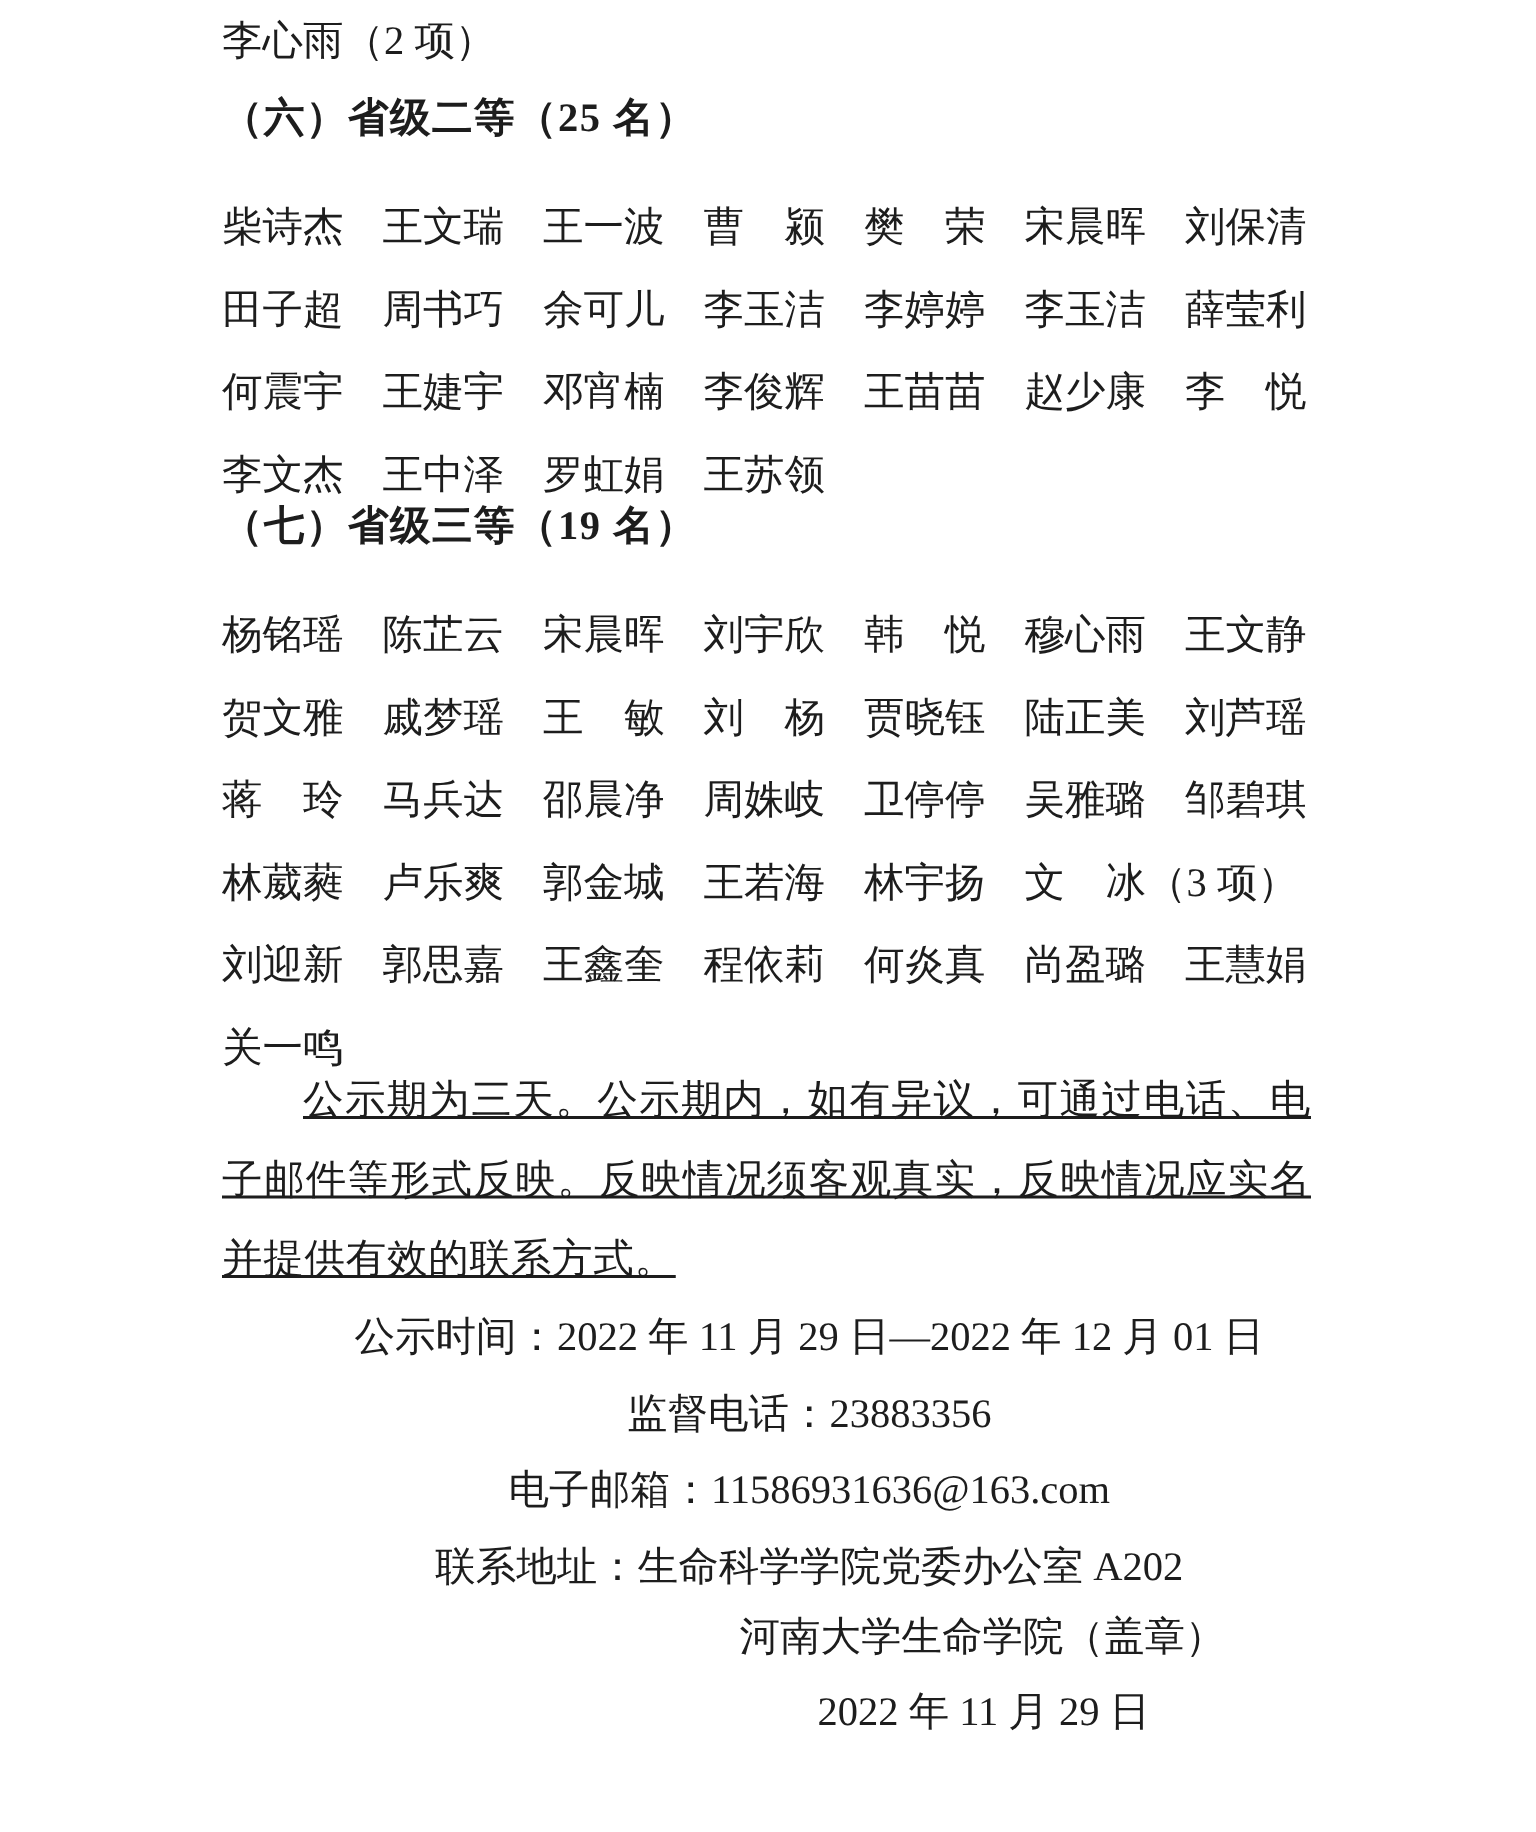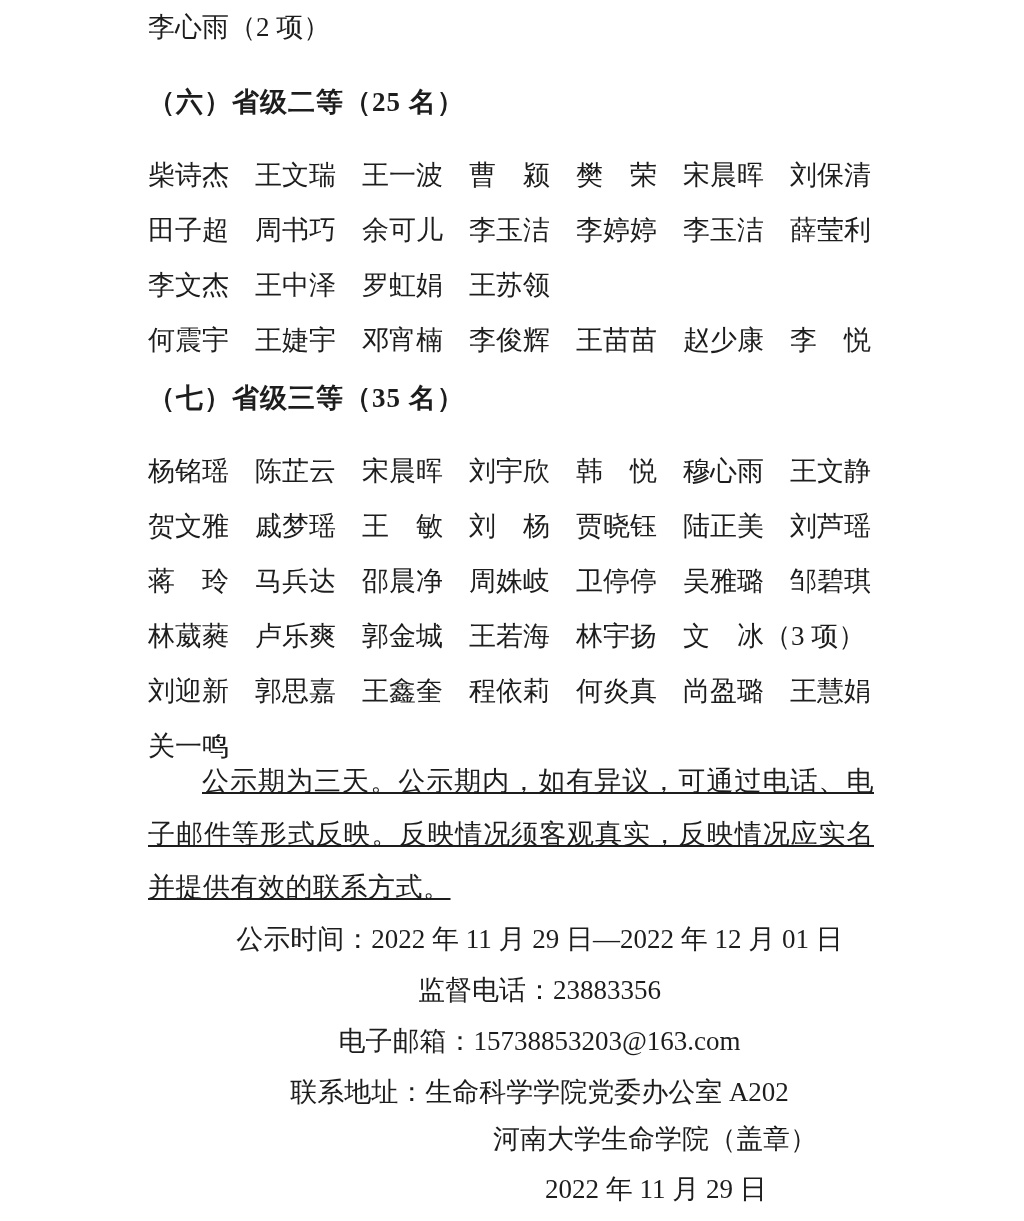--- a/index.html
+++ b/index.html
@@ -18,21 +18,21 @@
   .doc {
     padding: 6px 150px 0 148px;
   }
   .name-line {
     height: 42px;
     line-height: 42px;
     white-space: pre;
   }
   .section-heading {
     font-weight: bold;
-    margin-top: 32px;
+    margin-top: 8px;
     height: 44px;
     line-height: 44px;
     letter-spacing: 1px;
     white-space: pre;
   }
   .name-row {
     display: flex;
     height: 55px;
     align-items: center;
   }
@@ -91,35 +91,35 @@
       <div class="name-row">
         <span class="name-cell">田子超</span>
         <span class="name-cell">周书巧</span>
         <span class="name-cell">余可儿</span>
         <span class="name-cell">李玉洁</span>
         <span class="name-cell">李婷婷</span>
         <span class="name-cell">李玉洁</span>
         <span class="name-cell">薛莹利</span>
       </div>
       <div class="name-row">
-        <span class="name-cell">李文杰</span>
-        <span class="name-cell">王中泽</span>
-        <span class="name-cell">罗虹娟</span>
-        <span class="name-cell">王苏领</span>
-      </div>
-      <div class="name-row">
         <span class="name-cell">何震宇</span>
         <span class="name-cell">王婕宇</span>
         <span class="name-cell">邓宵楠</span>
         <span class="name-cell">李俊辉</span>
         <span class="name-cell">王苗苗</span>
         <span class="name-cell">赵少康</span>
         <span class="name-cell">李　悦</span>
       </div>
-      <div class="section-heading">（七）省级三等（35 名）</div>
+      <div class="name-row">
+        <span class="name-cell">李文杰</span>
+        <span class="name-cell">王中泽</span>
+        <span class="name-cell">罗虹娟</span>
+        <span class="name-cell">王苏领</span>
+      </div>
+      <div class="section-heading">（七）省级三等（19 名）</div>
       <div class="name-row">
         <span class="name-cell">杨铭瑶</span>
         <span class="name-cell">陈芷云</span>
         <span class="name-cell">宋晨晖</span>
         <span class="name-cell">刘宇欣</span>
         <span class="name-cell">韩　悦</span>
         <span class="name-cell">穆心雨</span>
         <span class="name-cell">王文静</span>
       </div>
       <div class="name-row">
@@ -160,20 +160,20 @@
       <div class="name-row">
         <span class="name-cell">关一鸣</span>
       </div>
     </div>
 
   <p class="notice">公示期为三天。公示期内，如有异议，可通过电话、电子邮件等形式反映。反映情况须客观真实，反映情况应实名并提供有效的联系方式。</p>
 
   <div>
       <div class="info-line">公示时间：2022 年 11 月 29 日—2022 年 12 月 01 日</div>
       <div class="info-line">监督电话：23883356</div>
-      <div class="info-line">电子邮箱：15738853203@163.com</div>
+      <div class="info-line">电子邮箱：11586931636@163.com</div>
       <div class="info-line">联系地址：生命科学学院党委办公室 A202</div>
     </div>
 
   <div class="signature-line">河南大学生命学院（盖章）</div>
 
   <div class="date-line">2022 年 11 月 29 日</div>
 </div>
 
 </body></html>

